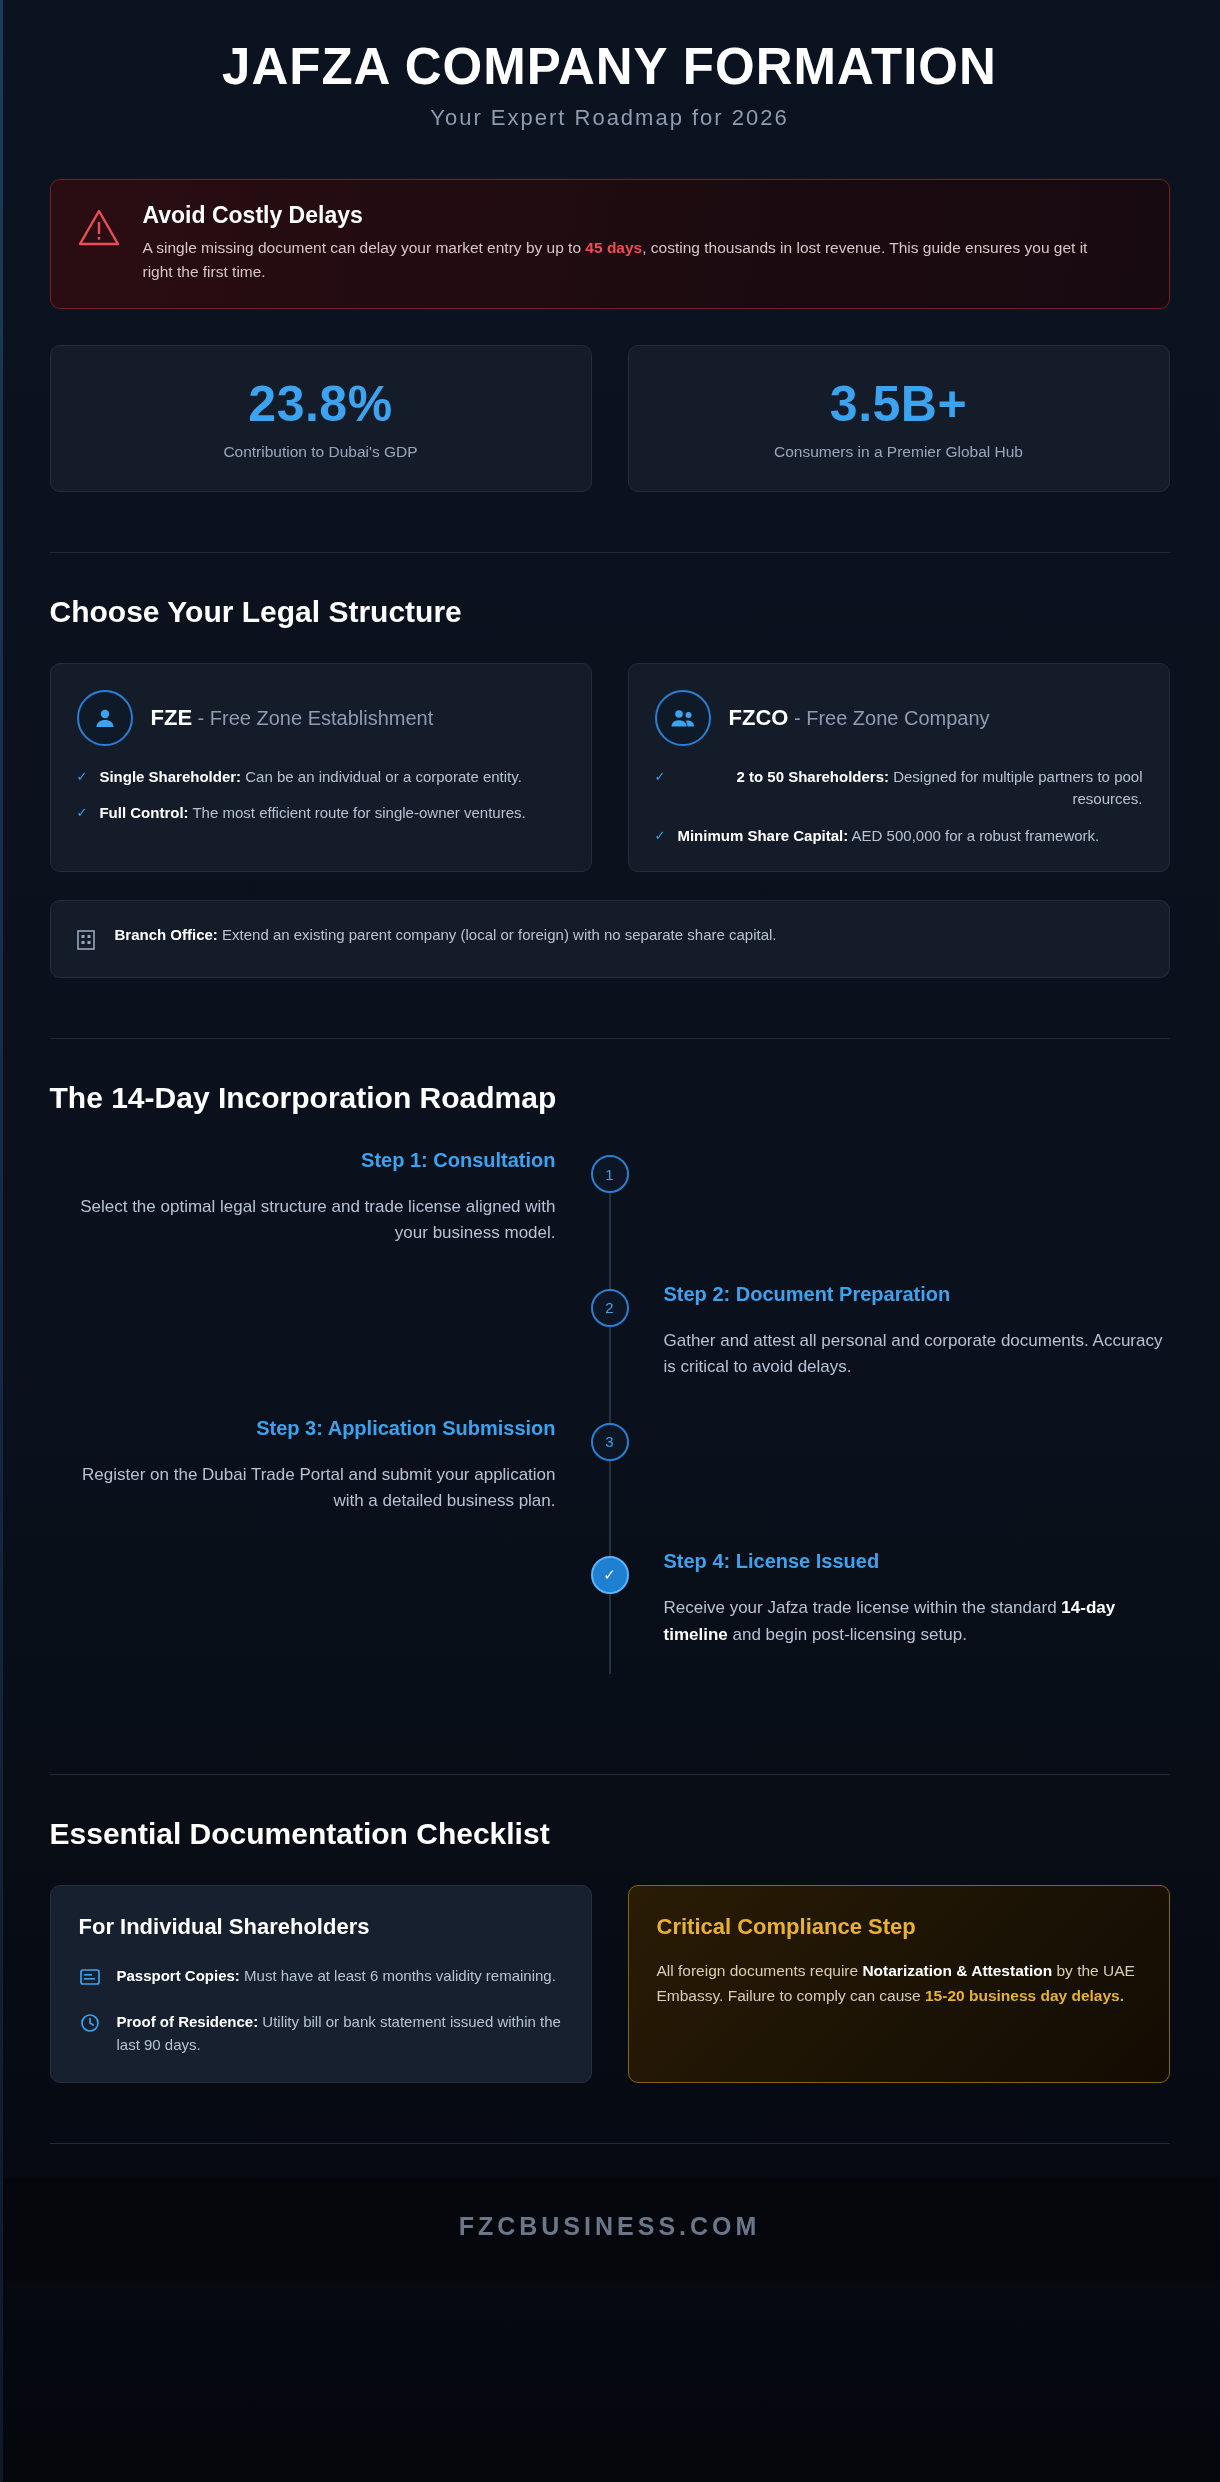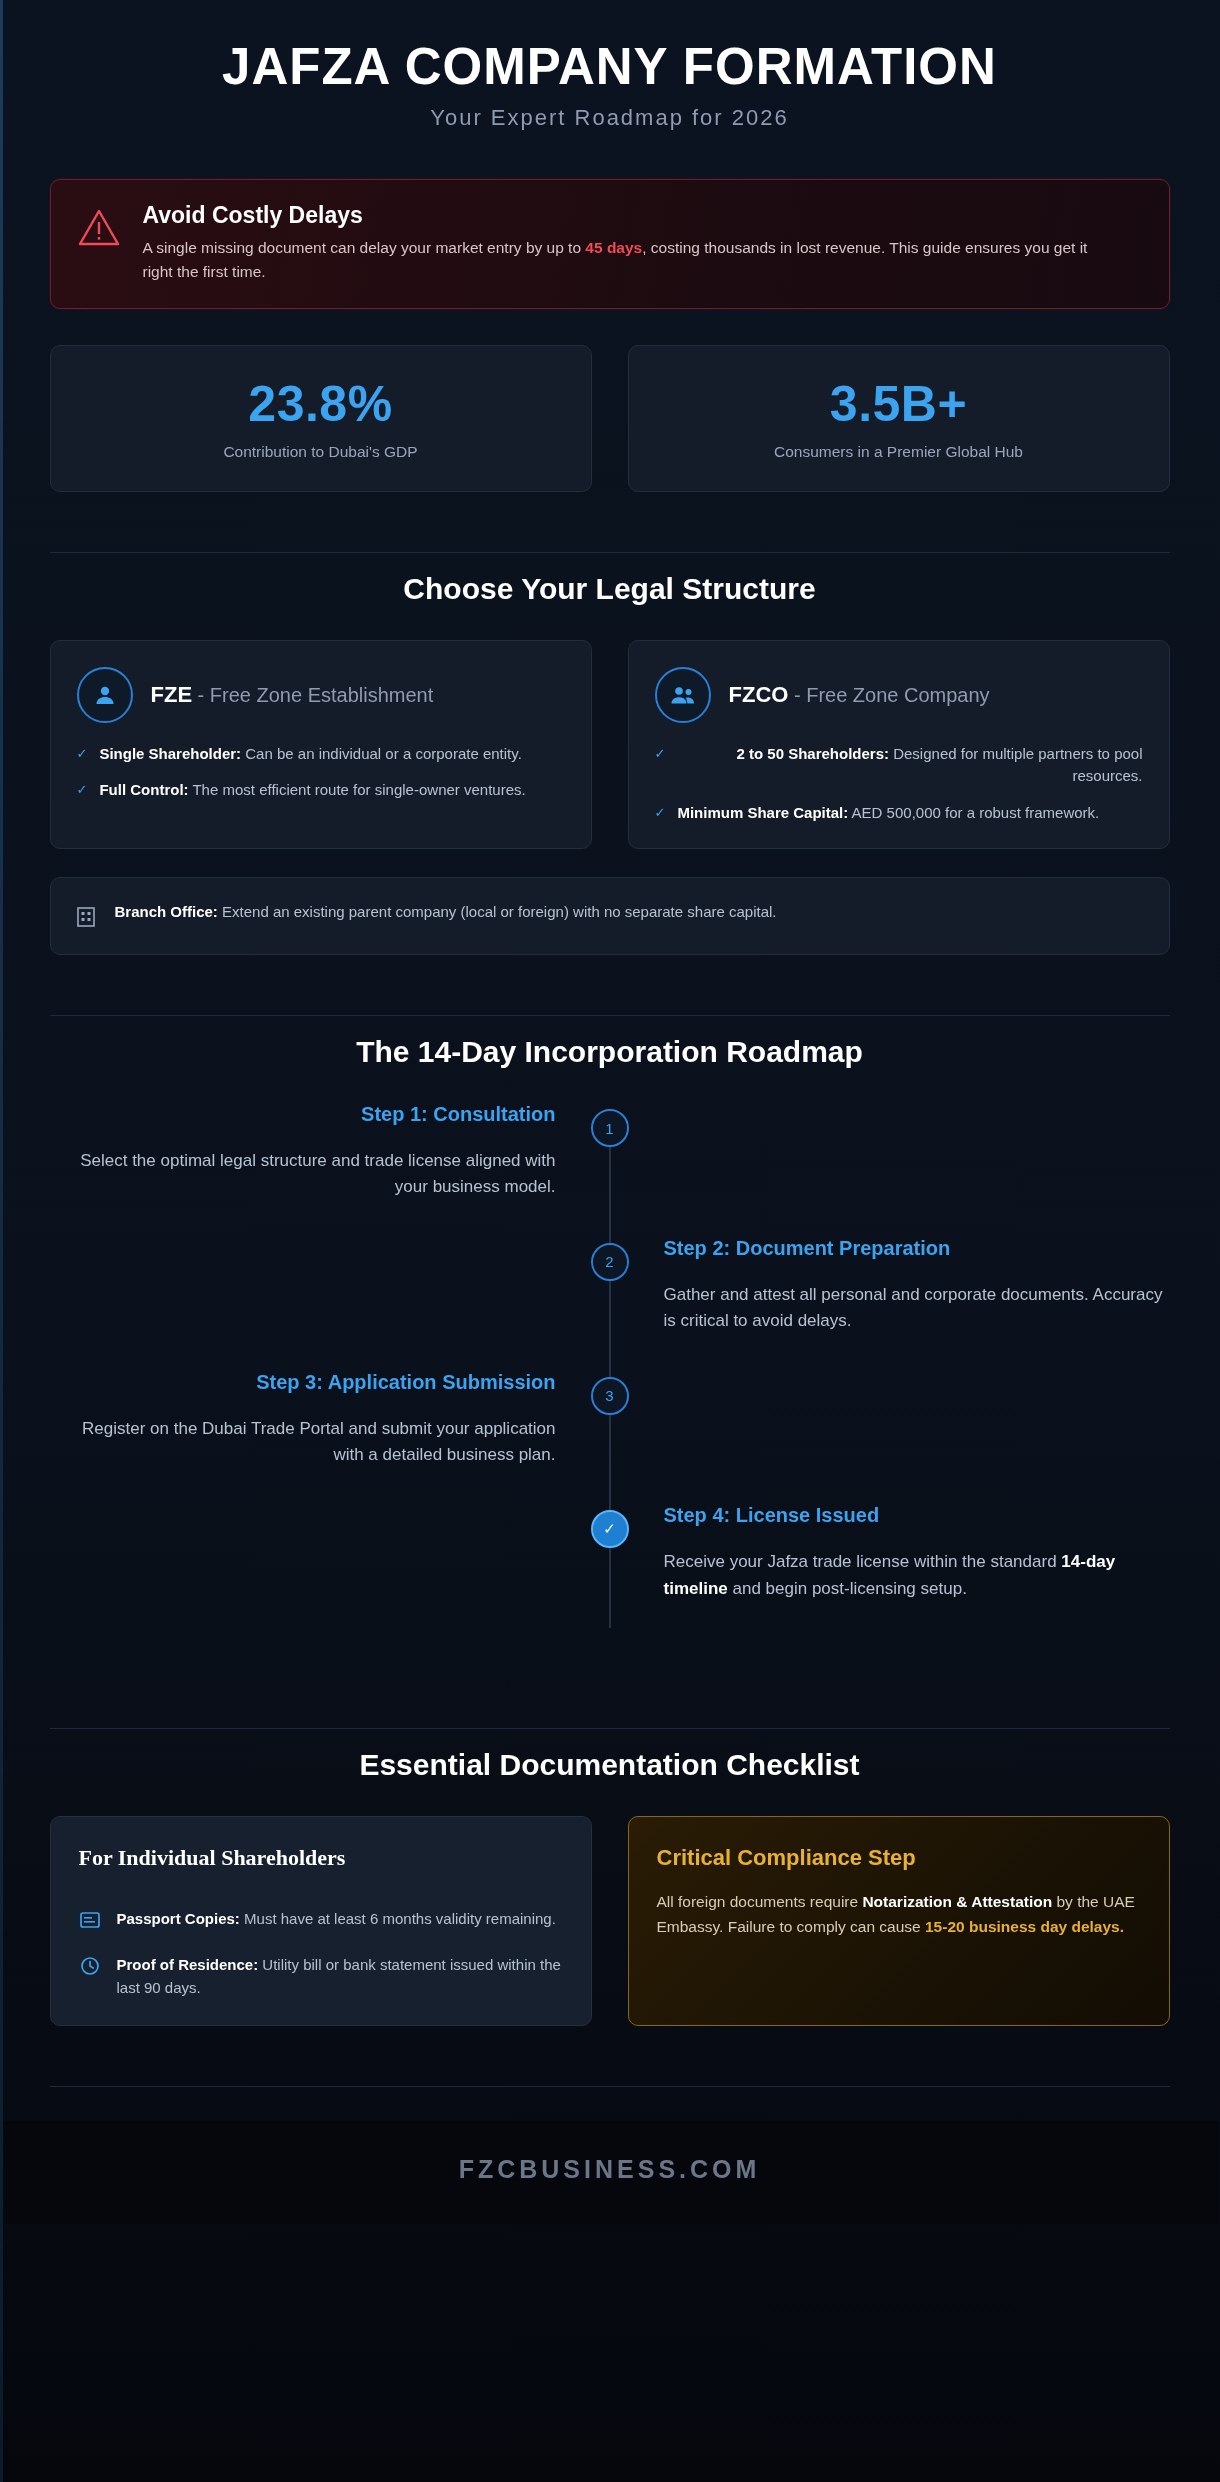--- a/index.html
+++ b/index.html
@@ -92,25 +92,25 @@
   }
 
   .divider {
     height: 1px;
     background: #20293a;
     margin: 60px 0 0;
   }
 
   
   .sec-title {
-    text-align: center;
+    text-align: left;
     color: #ffffff;
     font-size: 30px;
     font-weight: bold;
-    margin: 19px 0 34px;
+    margin: 42px 0 34px;
   }
 
   
   .grid2 { display: flex; gap: 36px; text-align: right; }
   .ent-card {
     flex: 1;
     background: #141c29;
     border: 1px solid #222d3d;
     border-radius: 10px;
     padding: 26px 26px 24px;
@@ -182,21 +182,21 @@
 
   
   .check-grid { display: flex; gap: 36px; margin-top: 6px; }
   .check-card {
     flex: 1;
     background: #16202e;
     border: 1px solid #24303f;
     border-radius: 10px;
     padding: 28px 28px 26px;
   }
-  .check-card h3 { color: #ffffff; font-size: 22px; margin-bottom: 36px; font-family: Liberation Serif, serif; }
+  .check-card h3 { color: #ffffff; font-size: 22px; margin-bottom: 24px; }
   .chk-item { display: flex; gap: 16px; margin-top: 18px; align-items: flex-start; }
   .chk-item .ic { flex: 0 0 auto; margin-top: 2px; }
   .chk-item p { font-size: 15px; color: #b7c2d2; line-height: 1.55; }
   .chk-item p b { color: #ffffff; }
 
   .warn-card {
     flex: 1;
     background: linear-gradient(135deg,#2a1c05 0%,#1a1204 60%,#120c03 100%);
     border: 1px solid #8a6512;
     border-radius: 10px;

